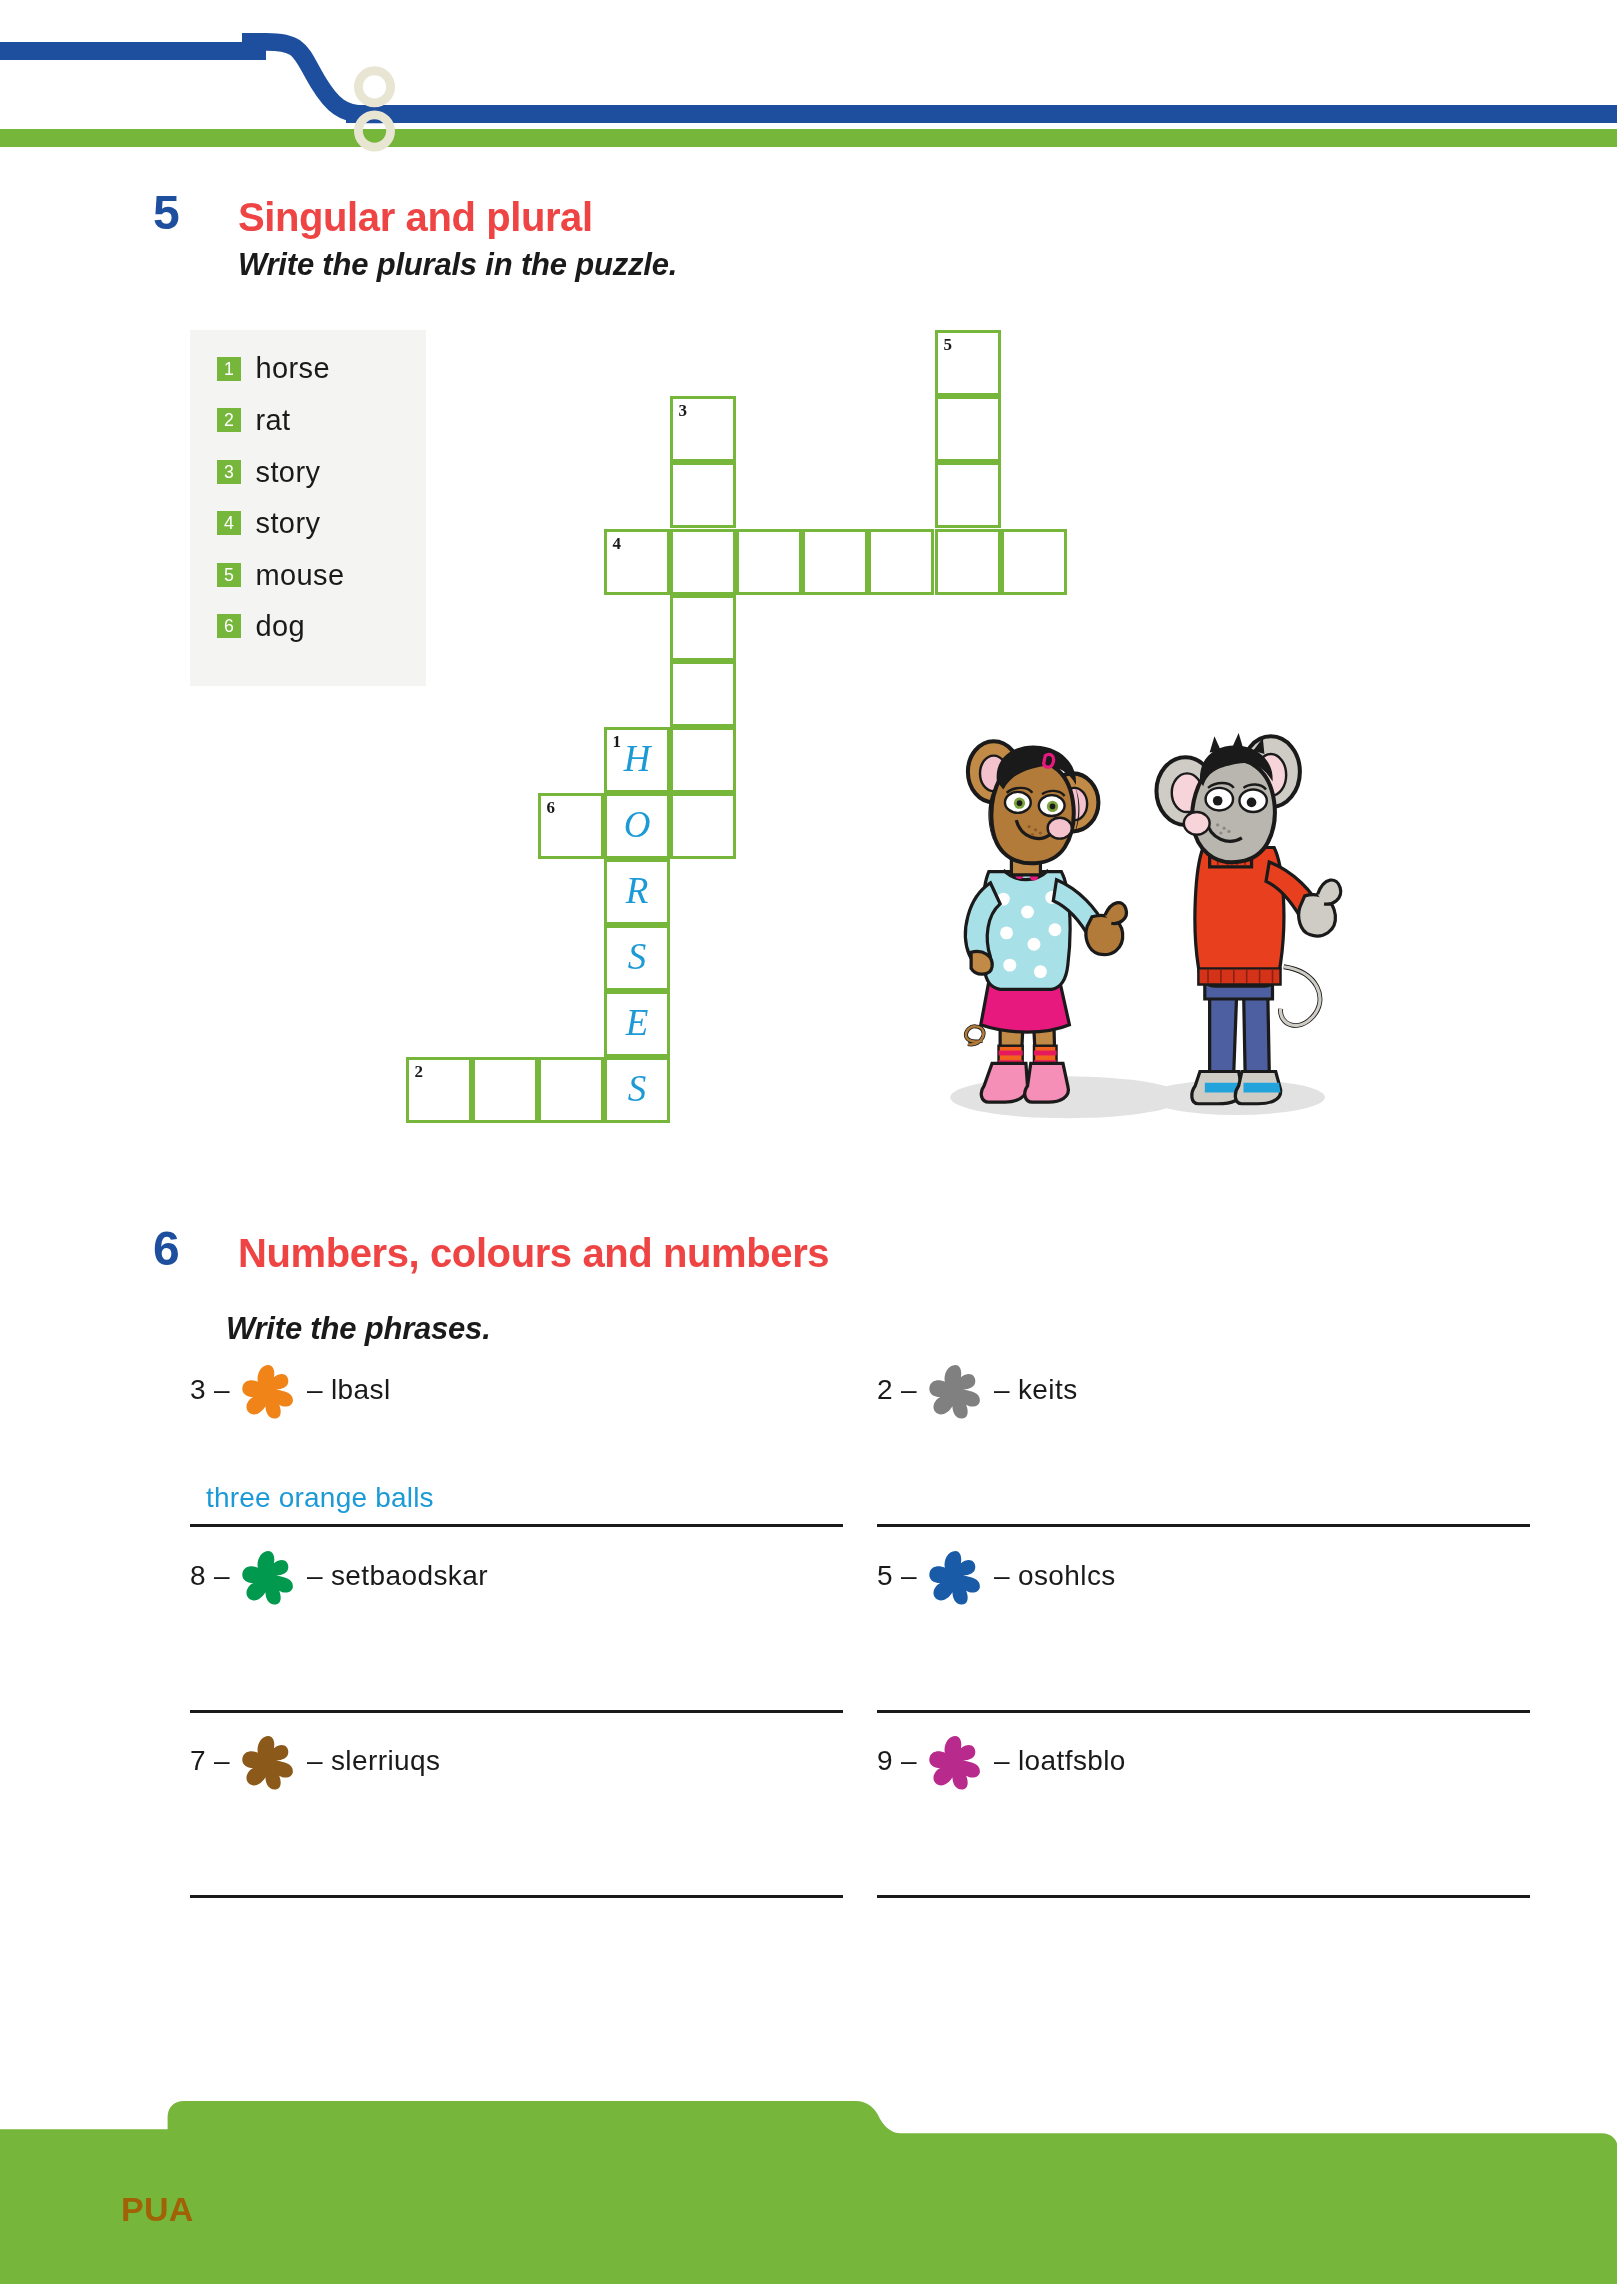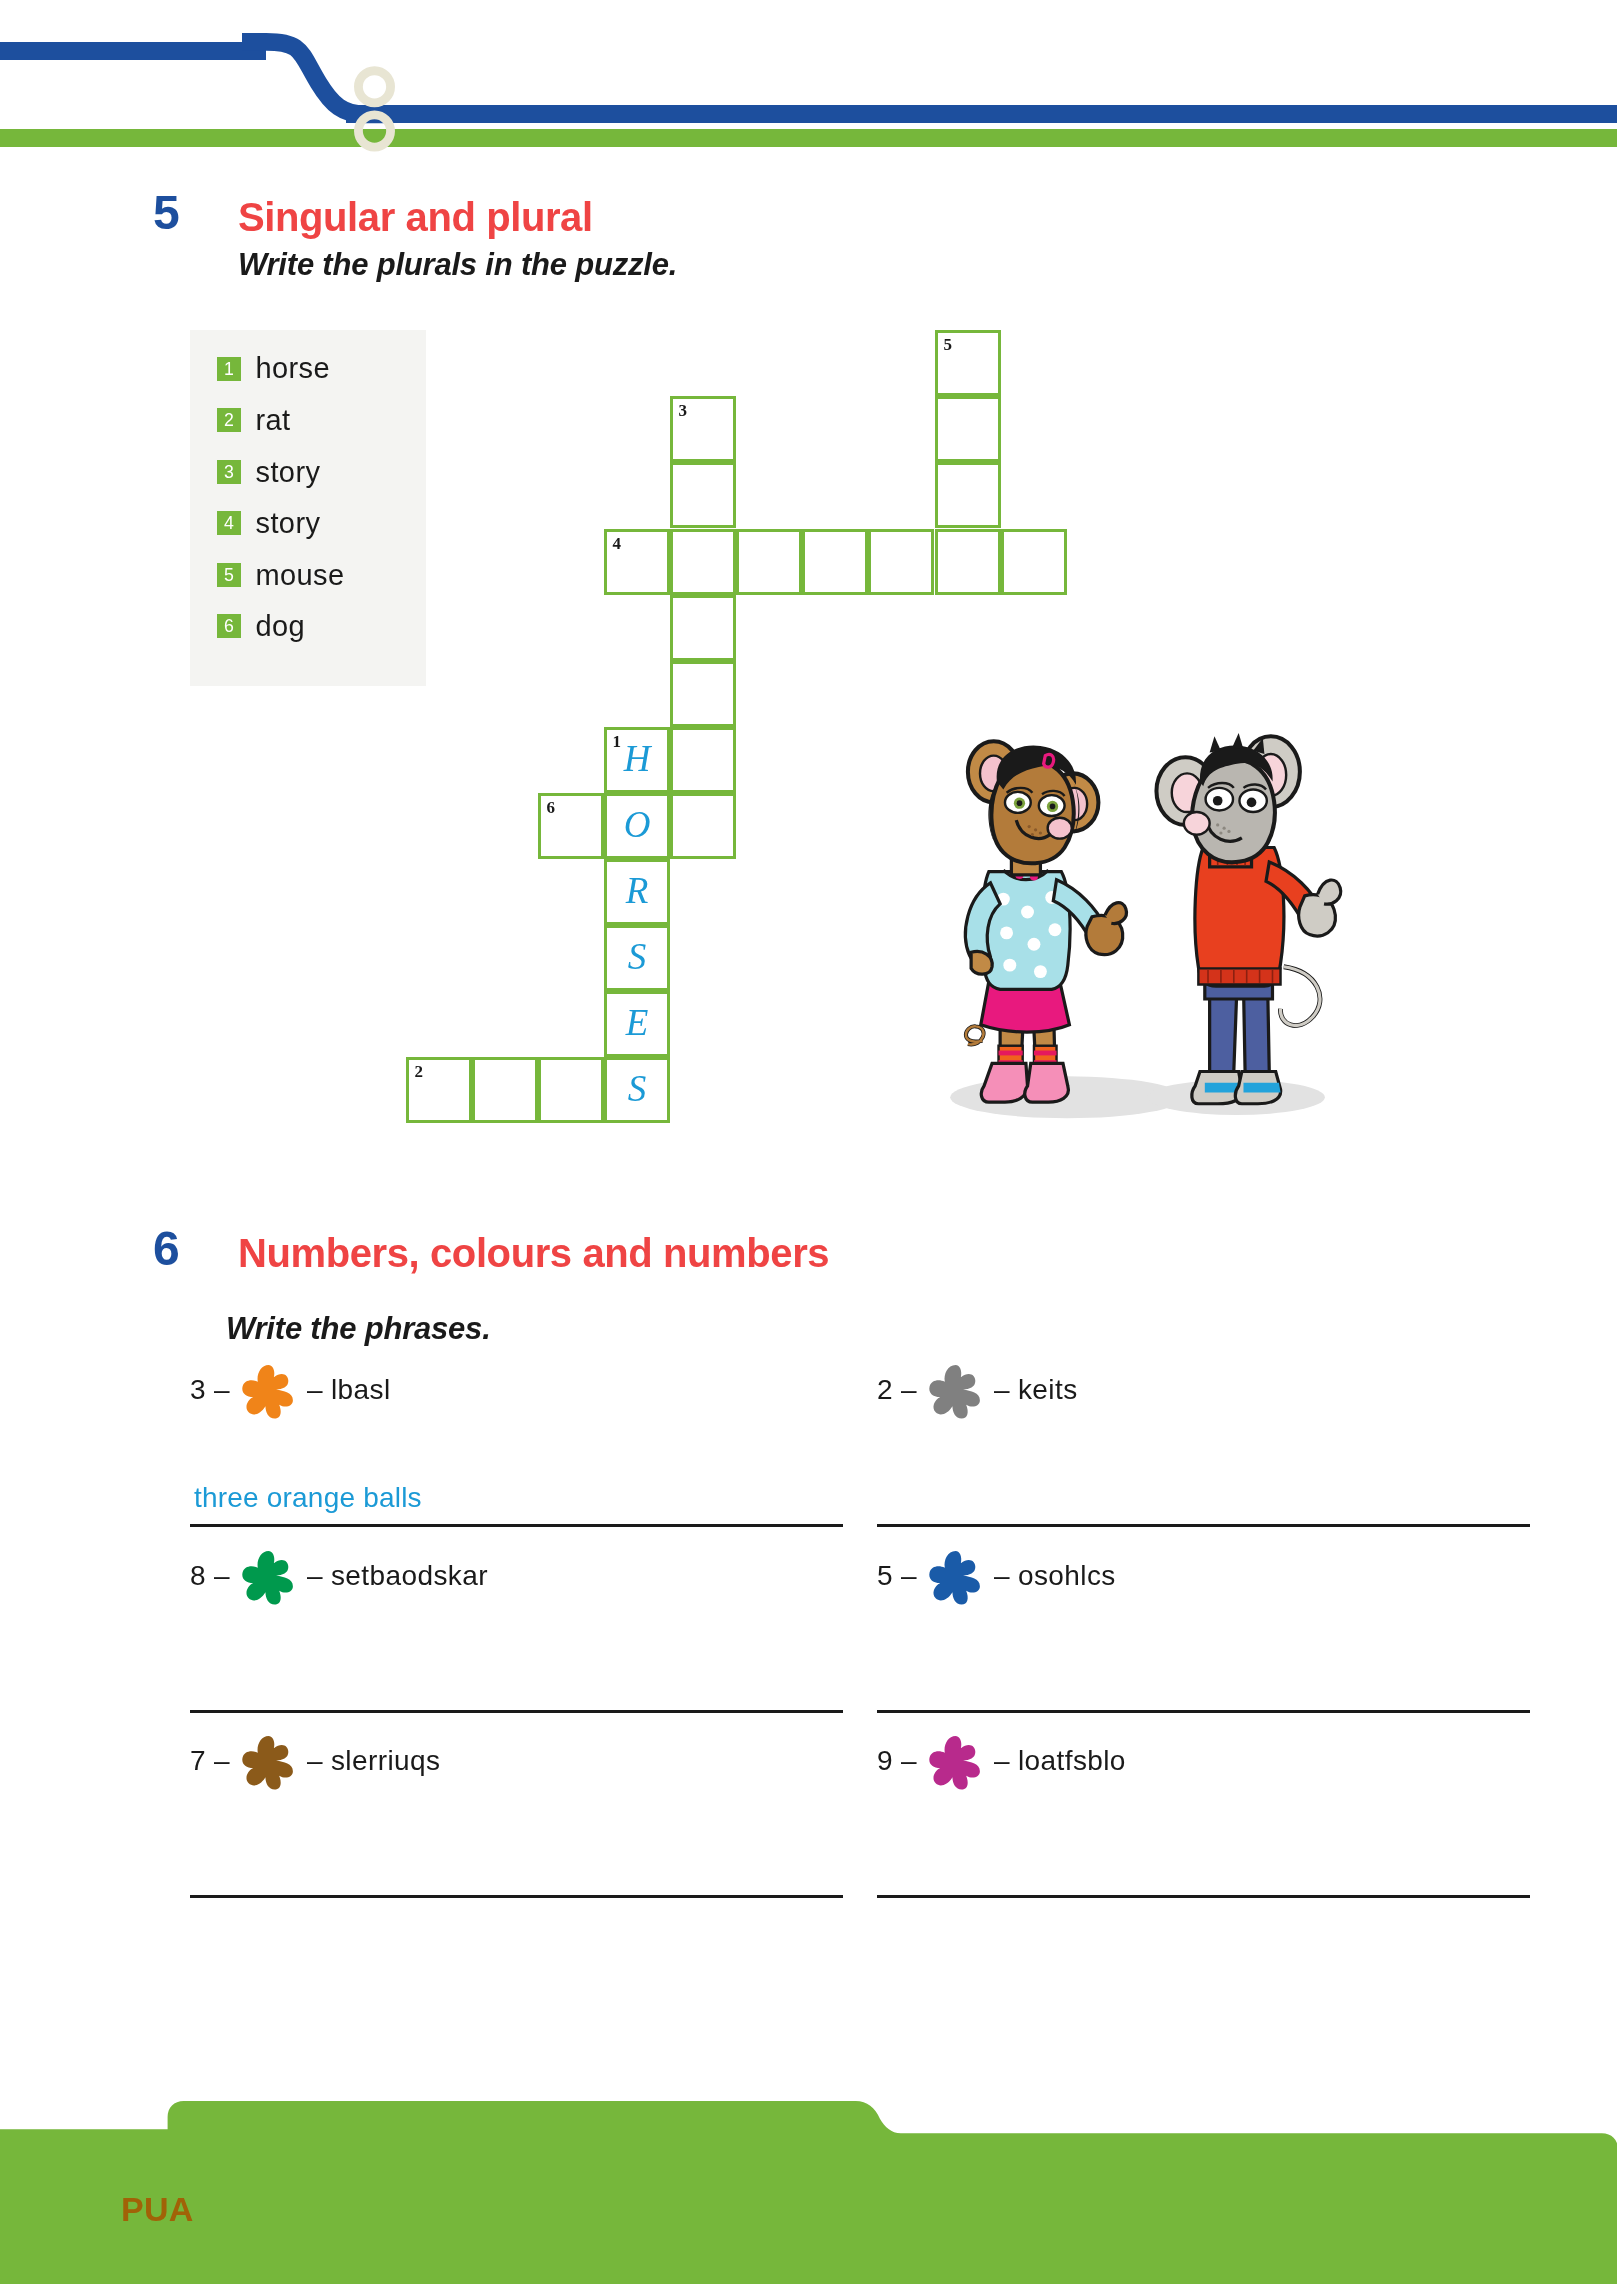--- a/index.html
+++ b/index.html
@@ -105,21 +105,21 @@
   
   .ex6-item{position:absolute;width:653px;height:218px;}
   .ex6-prompt{
     position:absolute;left:0;top:0;height:73px;display:flex;align-items:center;
     font-size:28px;color:#1a1a1a;letter-spacing:0.4px;white-space:nowrap;
   }
   .ex6-dash{margin:0 8px;}
   .ex6-blot{width:61px;height:61px;flex:0 0 auto;position:relative;top:3.2px;}
   .ex6-blot svg{display:block;}
   .ex6-answer{
-    position:absolute;left:4px;top:129px;width:100%;
+    position:absolute;left:16px;top:129px;width:100%;
     color:#1b9ad6;font-size:28px;line-height:32px;letter-spacing:0.2px;
     height:35px;
   }
   .ex6-line{
     position:absolute;left:0;top:171px;width:653px;height:3.2px;background:#1a1a1a;
   }
 
   
   #footer{position:absolute;left:0;top:2101px;width:1618px;height:183px;}
   .ftr-shape{position:absolute;left:0;top:0;width:1618px;height:183px;}

